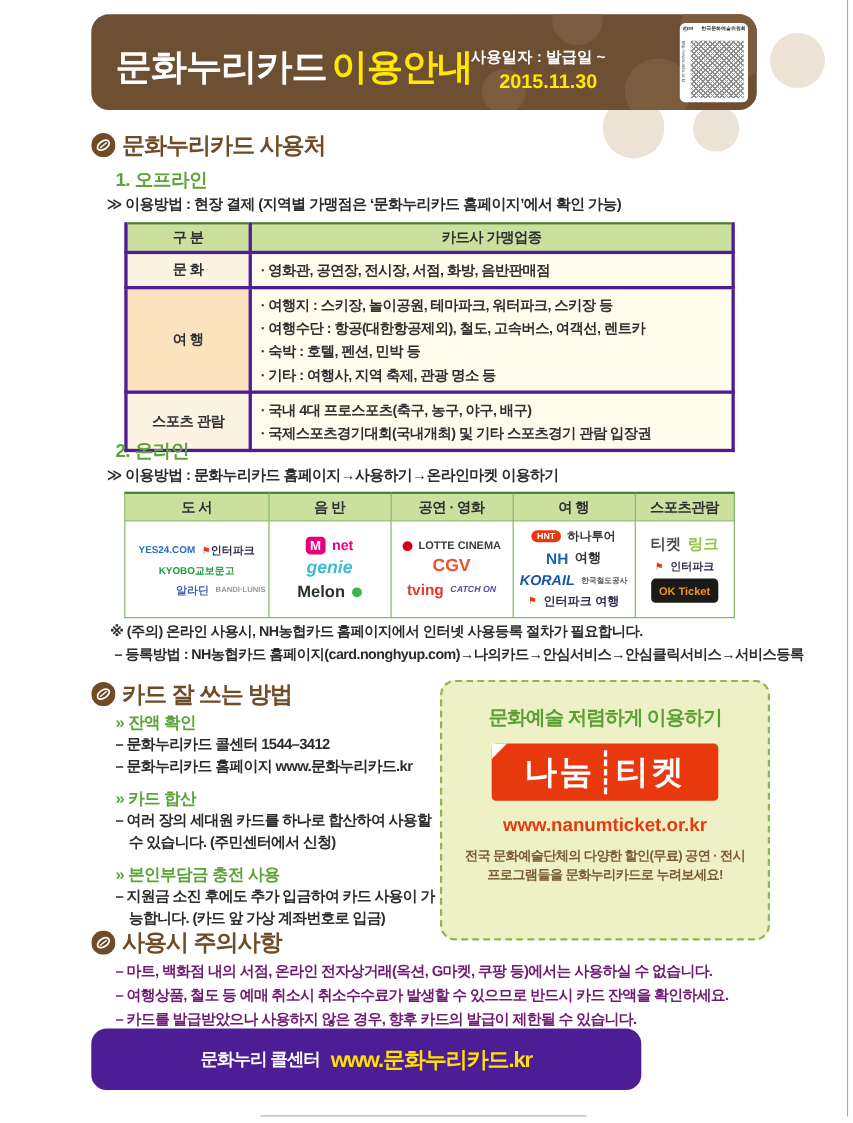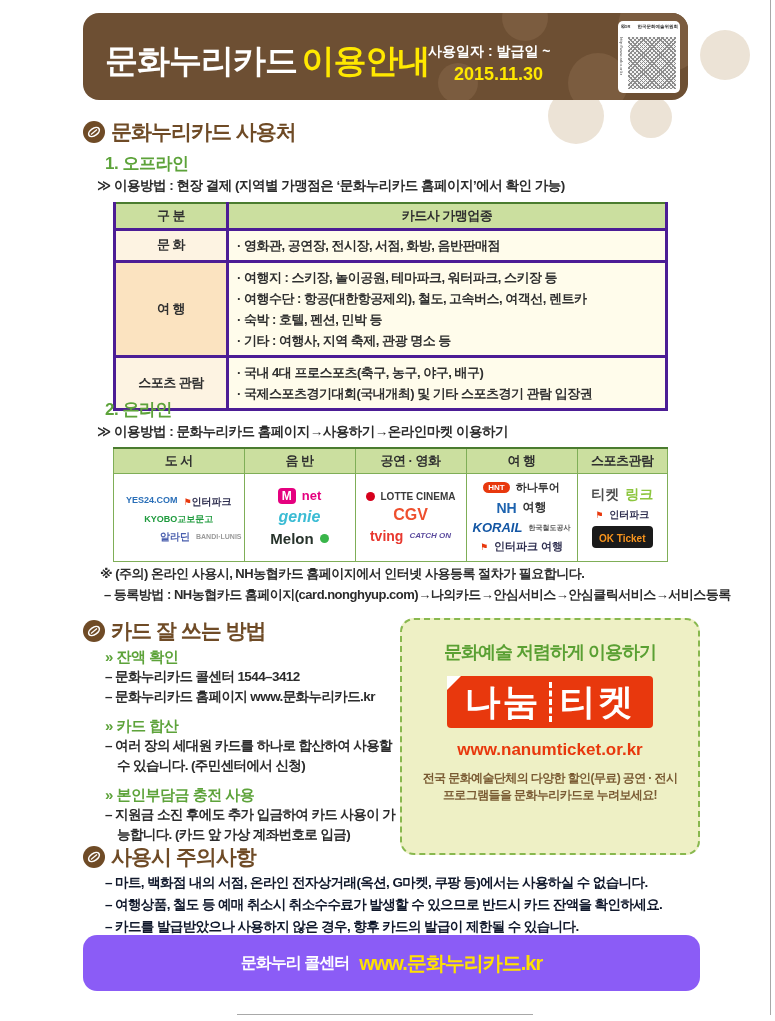--- a/index.html
+++ b/index.html
@@ -95,32 +95,32 @@
               letter-spacing:-0.6px; padding-left:12px; text-indent:-12px; }
 
   
   .promo { position:absolute; left:400px; top:618px; width:300px; height:237px; background:#eef0c5;
            border:2px dashed #88b84e; border-radius:14px; text-align:center; }
   .promo-title { margin-top:20px; font-size:18px; font-weight:bold; color:#5aa033; letter-spacing:-1px; }
   .nanum { position:relative; margin:12px auto 0; width:206px; height:52px; background:#e8380d;
            border-radius:4px; display:flex; align-items:center; justify-content:center; }
   .nanum-fold { position:absolute; left:0; top:0; width:0; height:0;
                 border-top:14px solid #fff; border-right:14px solid transparent; }
-  .nanum-part { color:#fff; font-size:36px; font-weight:bold; letter-spacing:2px; padding:0 8px;font-family:Liberation Serif, serif; }
+  .nanum-part { color:#fff; font-size:30px; font-weight:bold; letter-spacing:2px; padding:0 8px;font-family:Liberation Serif, serif; }
   .nanum-div { height:40px; border-left:3px dashed #ffffff; }
   .promo-url { margin-top:12px; font-size:17px; font-weight:bold; color:#e8380d; }
   .promo-desc { margin-top:10px; font-size:12px; font-weight:bold; color:#7a5b33; line-height:17px; letter-spacing:-0.6px; }
 
   
   .cautions { position:absolute; left:105px; top:872px; }
-  .caution-line { font-size:13.5px; font-weight:bold; color:#0f172a; line-height:22px;
+  .caution-line { font-size:13.5px; font-weight:bold; color:#701a75; line-height:22px;
                   letter-spacing:-0.6px; white-space:nowrap; }
 
   
-  .footer { position:absolute; left:83px; top:935px; width:617px; height:56px; background:#8b5cf6;
+  .footer { position:absolute; left:83px; top:935px; width:500px; height:56px; background:#4c1d95;
             border-radius:14px; display:flex; align-items:center; justify-content:center; gap:10px; }
   .footer-label { font-size:16px; font-weight:bold; color:#ffffff; letter-spacing:-1px; }
   .footer-phone { font-size:30px; font-weight:bold; color:#ffe100; letter-spacing:0px; }
   .footer-url { font-size:20px; font-weight:bold; color:#ffe100; letter-spacing:-1px; }
 
   
   .vline { position:absolute; left:770px; top:0; width:1px; height:1015px; background:#a8a8a8; }
   .hline { position:absolute; left:237px; top:1014px; width:296px; height:1px; background:#a8a8a8; }
 </style>
 </head>

